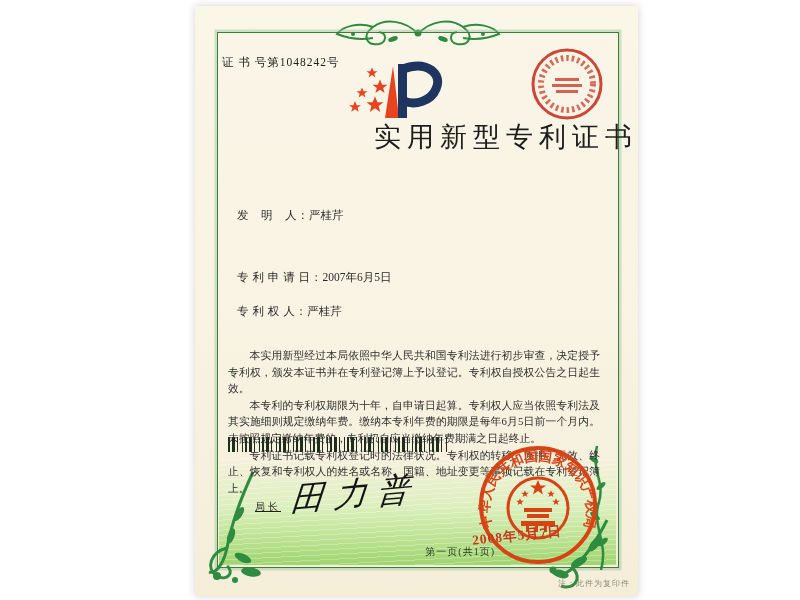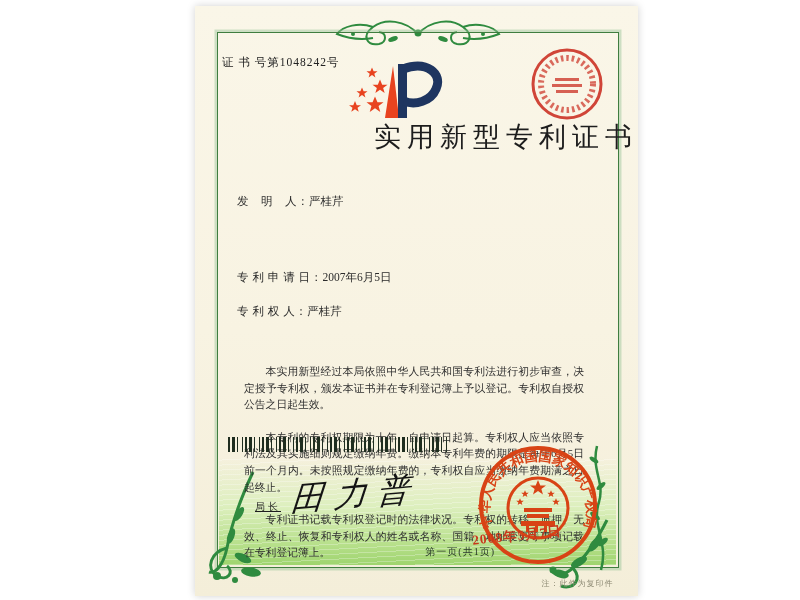--- a/index.html
+++ b/index.html
@@ -17,35 +17,35 @@
           repeating-linear-gradient(-3deg, rgba(255,255,255,.28) 0 1px, rgba(120,190,90,0) 1px 5px),
           linear-gradient(180deg, rgba(214,239,184,0) 0%, #ddefbe 45%, #b8e08c 80%, #9ed46e 100%);}
   .cert-no{position:absolute;left:27px;top:49px;font-size:11.5px;color:#222;letter-spacing:1px;}
   .logo{position:absolute;left:152px;top:54px;width:100px;height:58px;}
   .title{position:absolute;left:0;top:113px;width:443px;text-align:right;
          font-size:27px;color:#1d1d1d;letter-spacing:6px;font-weight:500;}
   .field-row{position:absolute;left:42px;font-size:11.5px;color:#2b2b2b;white-space:nowrap;}
   .field-row .flabel{letter-spacing:.5px;}
   .paras{position:absolute;left:33px;top:341px;width:372px;font-size:10.8px;line-height:16.6px;
          color:#2e2e2e;text-align:justify;}
-  .paras p{margin:16px;text-indent:2em;}
+  .paras p{margin:0;text-indent:2em;}
   .barcode{position:absolute;left:33px;top:431px;width:219px;height:15px;
            background:
              repeating-linear-gradient(90deg,#1f2d1f 0 2px,transparent 2px 4px,#1f2d1f 4px 7px,transparent 7px 9px,#1f2d1f 9px 10px,transparent 10px 14px,#1f2d1f 14px 15px,transparent 15px 17px),
              repeating-linear-gradient(90deg,transparent 0 22px,#f2eedd 22px 25px,transparent 25px 41px);}
   .chief{position:absolute;left:60px;top:494px;font-size:10px;color:#1e1e1e;letter-spacing:3px;text-decoration:underline;}
   .signature{position:absolute;left:96px;top:466px;font-size:33px;color:#141414;
              font-style:italic;letter-spacing:10px;transform:rotate(-5deg) skewX(-10deg);}
   .seal-big{position:absolute;left:282px;top:438px;width:122px;height:122px;}
   .seal-date{position:absolute;left:262px;top:521px;width:120px;text-align:center;
              font-size:13.5px;font-weight:bold;color:#c8381c;transform:rotate(-6deg);letter-spacing:1px;}
   .page-footer{position:absolute;left:140px;top:539px;width:160px;text-align:right;
                font-size:10px;color:#2a3a2a;letter-spacing:1px;}
   .seal-small{position:absolute;left:330px;top:36px;width:84px;height:84px;opacity:.9;}
-  .note{position:absolute;left:330px;top:572px;width:105px;text-align:center;
+  .note{position:absolute;left:330px;top:572px;width:105px;text-align:right;
         font-size:8px;color:#8d8a74;letter-spacing:1px;}
   .ornament-top{position:absolute;left:118px;top:6px;width:210px;height:42px;}
   .flourish-bl{position:absolute;left:0px;top:462px;width:72px;height:118px;}
   .flourish-br{position:absolute;left:348px;top:512px;width:78px;height:72px;}
   .vine-r{position:absolute;left:384px;top:424px;width:40px;height:142px;}
 </style>
 </head>
 <body>
 
 <div class="stage">
@@ -126,21 +126,21 @@
       <circle cx="42" cy="42" r="26" fill="none" stroke="#cc3326" stroke-width="6" stroke-dasharray="2.5 3" opacity=".8"></circle>
       <g fill="#cc3326" opacity=".85">
         <rect x="30" y="36" width="24" height="3"></rect>
         <rect x="27" y="42" width="30" height="3"></rect>
         <rect x="31" y="48" width="22" height="3"></rect>
       </g>
     </svg>
 
     <div class="title">实用新型专利证书</div>
 
-    <div class="field-row" style="top:188px">
+    <div class="field-row" style="top:202px">
       <span class="flabel">发　明　人：</span><span class="fvalue">严桂芹</span>
     </div>
     <div class="field-row" style="top:264px">
       <span class="flabel">专 利 申 请 日：</span><span class="fvalue">2007年6月5日</span>
     </div>
     <div class="field-row" style="top:298px">
       <span class="flabel">专 利 权 人：</span><span class="fvalue">严桂芹</span>
     </div>
 
     <div class="paras">

